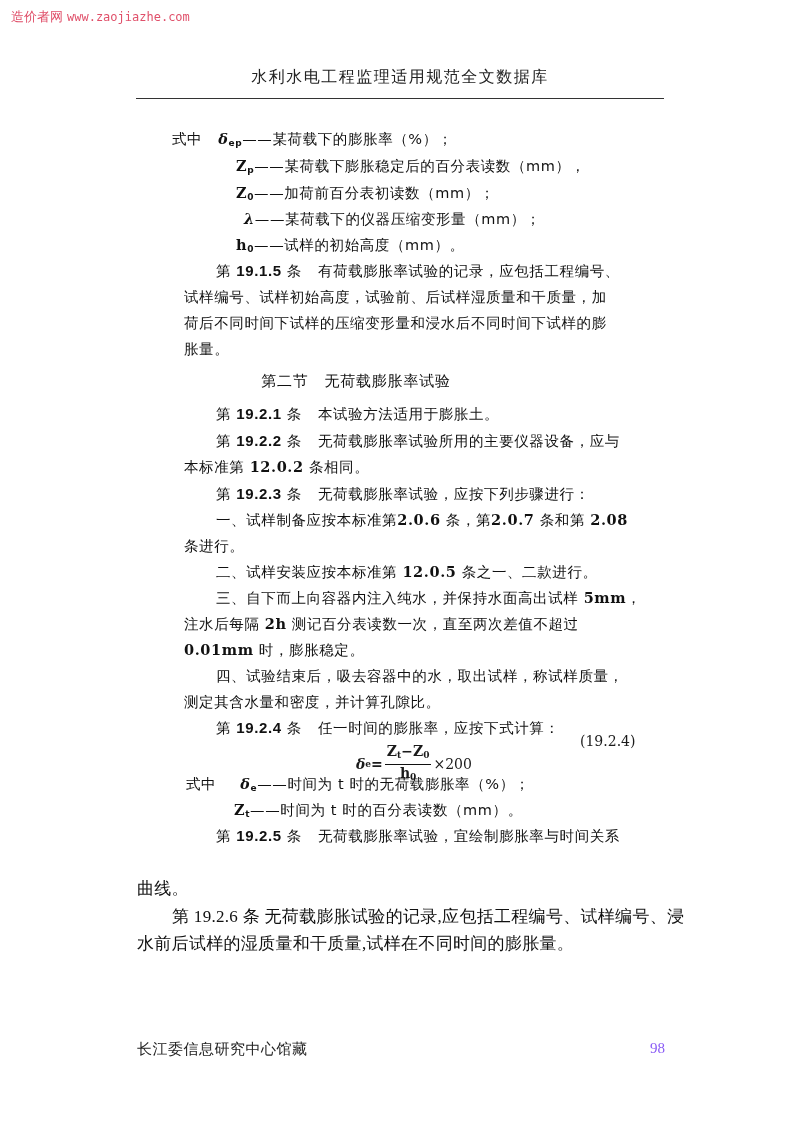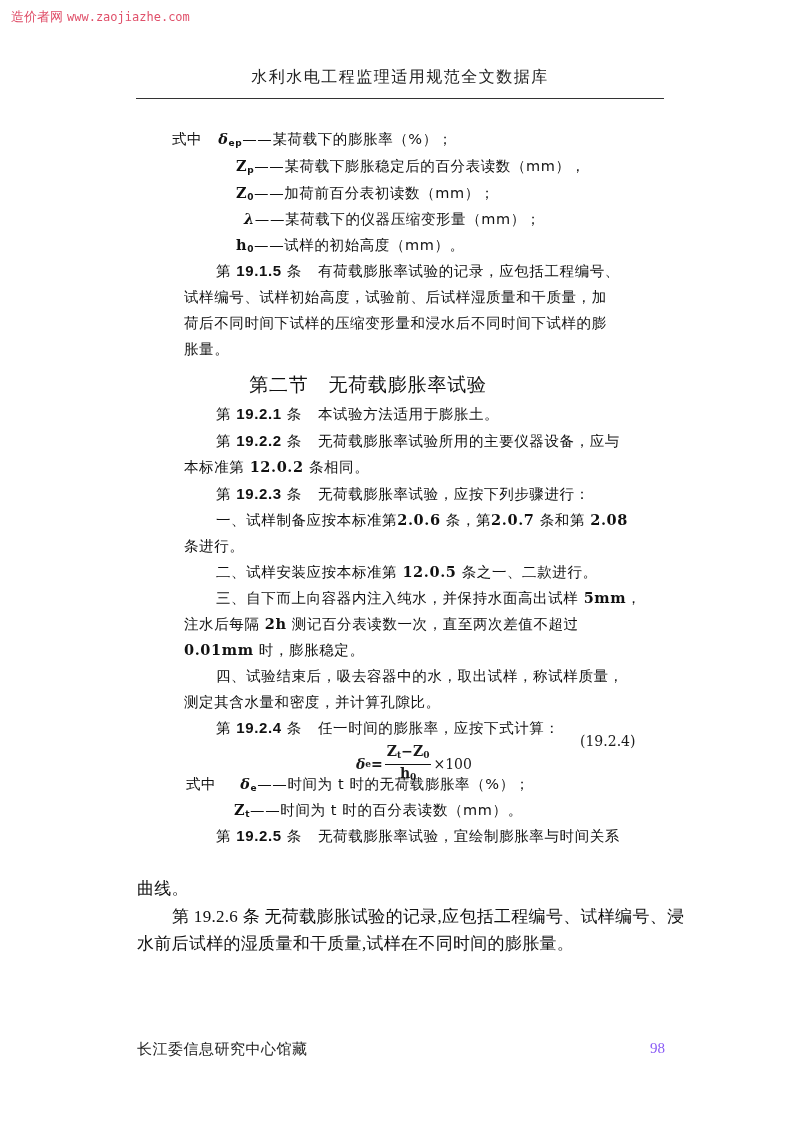--- a/index.html
+++ b/index.html
@@ -25,22 +25,22 @@
     .scan {
       position: absolute; left: 0; top: 0; width: 800px;
       font-family: "DejaVu Sans", sans-serif; font-size: 14.5px; color: #111;
     }
     .line { position: absolute; white-space: nowrap; letter-spacing: 0.6px; }
     .b { font-weight: bold; font-family: "DejaVu Serif", serif; }
     .art { font-weight: bold; font-family: "Liberation Sans", sans-serif; font-size: 15px; }
     .sym { font-weight: bold; font-family: "DejaVu Serif", serif; font-style: italic; }
     .sub { font-size: 9px; vertical-align: -2px; font-weight: bold; }
     .section-title {
-      position: absolute; left: 16px; width: 704px; top: 372px; text-align: center;
-      font-size: 19px; letter-spacing: 0.8px; white-space: pre;
+      position: absolute; left: 4px; width: 704px; top: 372px; text-align: center;
+      font-size: 15px; letter-spacing: 0.8px; white-space: pre;
     }
     .formula {
       position: absolute; left: 356px; top: 724px; height: 40px;
       display: flex; align-items: center; font-family: "DejaVu Serif", serif; font-size: 14px;
     }
     .frac { display: inline-flex; flex-direction: column; align-items: center; margin: 0 2px; }
     .frac .num { font-weight: bold; padding: 0 2px; border-bottom: 1.5px solid #111; line-height: 17px; }
     .frac .den { font-weight: bold; line-height: 17px; }
     .eq-no {
       position: absolute; left: 580px; top: 737px;
@@ -135,21 +135,21 @@
 </div>
 
 <div class="formula" style="top:744px;">
   <span class="sym">δ</span>
     <span class="sub">e</span>
     <span style="font-weight:bold;">=</span>
   <span class="frac">
     <span class="num"><span>Z</span><span class="sub">t</span><span>−Z</span><span class="sub">0</span></span>
     <span class="den"><span>h</span><span class="sub">0</span></span>
   </span>
-  <span>×100</span>
+  <span>×200</span>
 </div>
 <div class="eq-no" style="top:733px;">(19.2.4)</div>
 
 <div class="scan">
 
   <div class="line" style="left:186px; top:775px;">
     <span>式中</span><span style="display:inline-block;width:24px"></span><span class="sym">δ</span><span class="sub">e</span><span>——时间为 t 时的无荷载膨胀率（%）；</span>
   </div>
   <div class="line" style="left:234px; top:801px;">
     <span class="b">Z</span><span class="sub">t</span><span>——时间为 t 时的百分表读数（mm）。</span>

